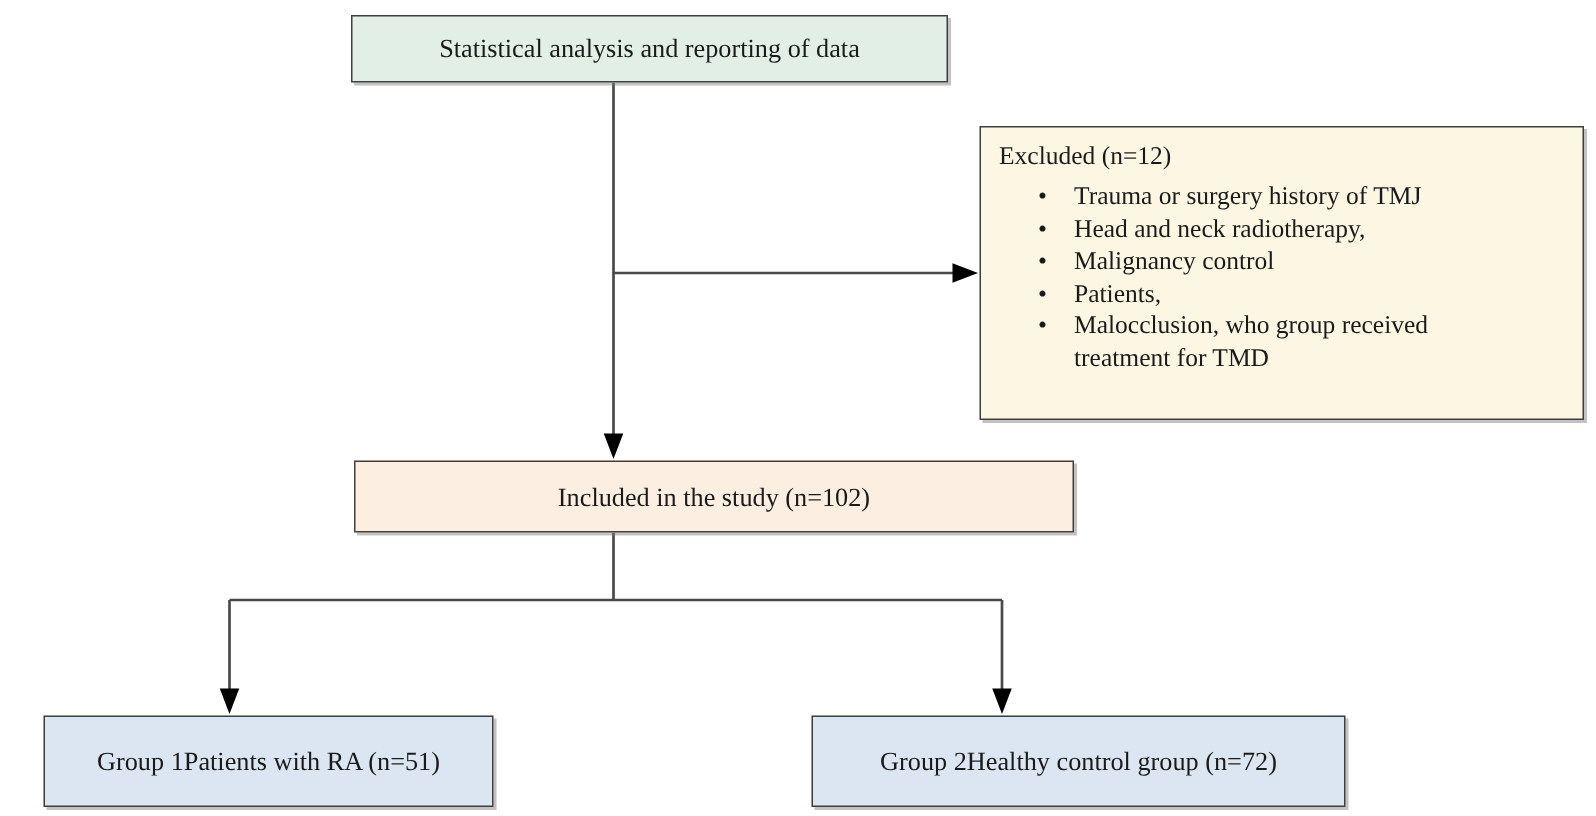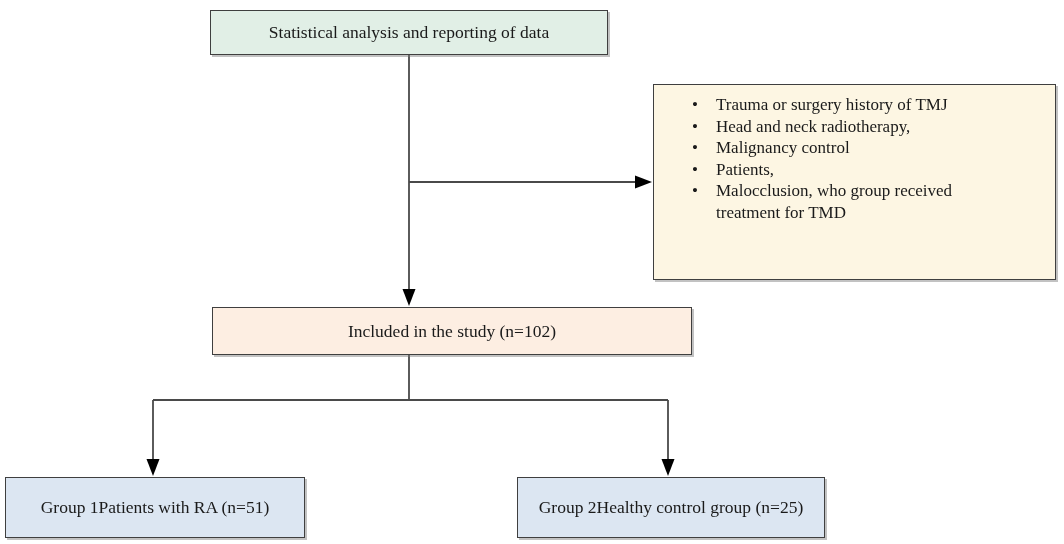--- a/index.html
+++ b/index.html
@@ -23,20 +23,21 @@
   }
   .box{
     position:absolute;
     border:1.6px solid var(--border,#3f3f3f);
     box-shadow:2px 2px 0 rgba(120,120,120,0.45);
     font-size:17.5px;
   }
   .box.center{
     display:flex;align-items:center;justify-content:center;
     text-align:right;
+    margin-left:24px;
   }
   .top-box{
     left:210px;top:10px;width:398px;height:45px;
     background:var(--top-box-bg,#e1efe6);
   }
   .excluded-box{
     left:653px;top:84px;width:403px;height:196px;
     background:var(--excluded-box-bg,#fdf6e3);
     padding:9px 12px 8px 12px;
     font-size:17px;
@@ -60,21 +61,21 @@
   }
   .included-box{
     left:212px;top:307px;width:480px;height:48px;
     background:var(--included-box-bg,#fdeee2);
   }
   .group-box{
     background:var(--group-box-bg,#dce6f2);
     line-height:21px;
   }
   .group1-box{left:5px;top:477px;width:300px;height:61px;}
-  .group2-box{left:517px;top:477px;width:308px;height:61px;}
+  .group2-box{left:517px;top:477px;width:356px;height:61px;}
   svg.connectors{
     position:absolute;left:0;top:0;width:1064px;height:544px;
     pointer-events:none;
   }
   svg.connectors line,svg.connectors polyline{
     stroke:var(--connector,#4a4a4a);
     stroke-width:1.8;
     fill:none;
   }
   svg.connectors polygon{fill:#000000;stroke:none;}
@@ -101,36 +102,37 @@
 
     <line x1="668" y1="400" x2="668" y2="463"></line>
     <polygon points="668,476 661.5,459 674.5,459"></polygon>
   </svg>
 
   <div class="box center top-box">
     <span>Statistical analysis and reporting of data</span>
   </div>
 
   <div class="box excluded-box">
+    <span class="excluded-title">Excluded (n=12)</span>
     <ul class="excluded-list">
       <li>Trauma or surgery history of TMJ</li>
       <li>Head and neck radiotherapy,</li>
       <li>Malignancy control</li>
       <li>Patients,</li>
       <li>Malocclusion, who group received treatment for TMD</li>
     </ul>
   </div>
 
   <div class="box center included-box">
     <span>Included in the study (n=102)</span>
   </div>
 
   <div class="box center group-box group1-box">
     <span>Group 1</span>
     <span>Patients with RA (n=51)</span>
   </div>
 
   <div class="box center group-box group2-box">
     <span>Group 2</span>
-    <span>Healthy control group (n=25)</span>
+    <span>Healthy control group (n=72)</span>
   </div>
 
 </div>
 
 </body></html>

